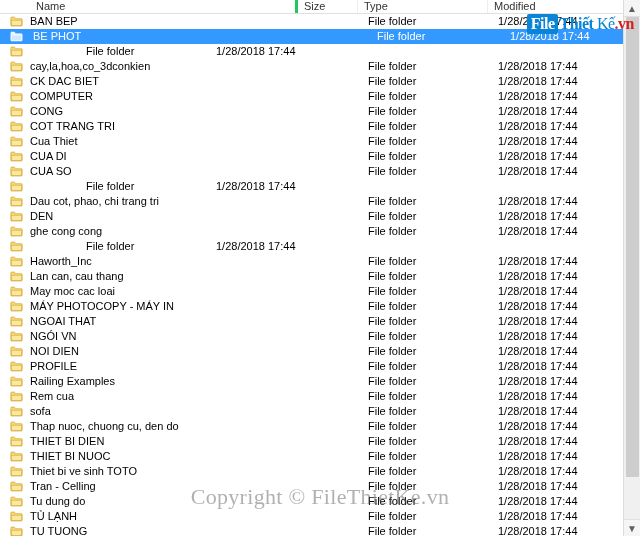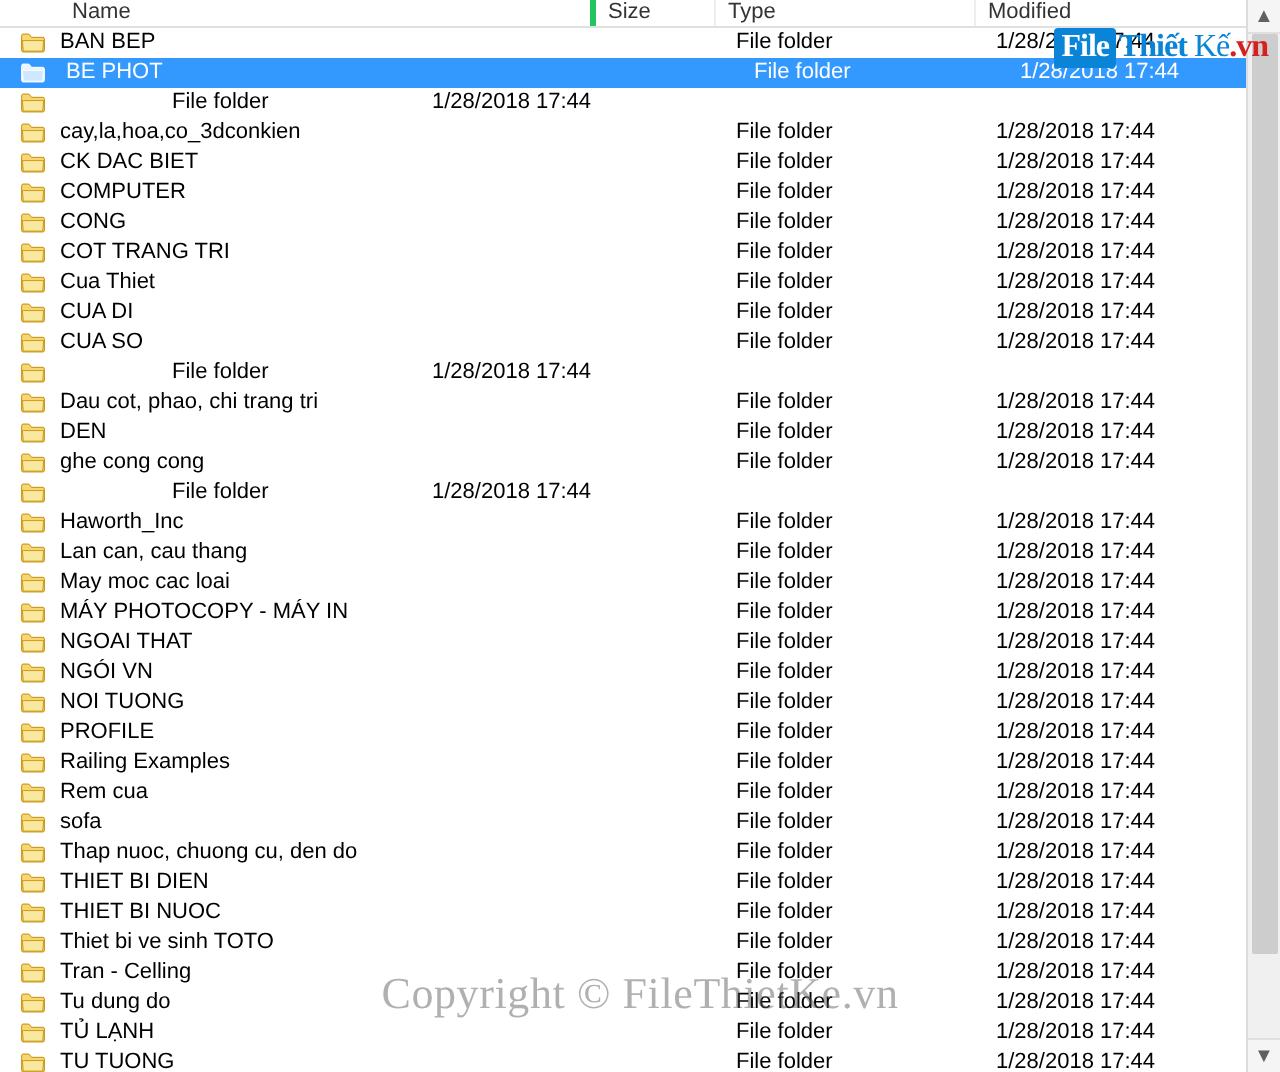--- a/index.html
+++ b/index.html
@@ -387,21 +387,21 @@
       <span class="type">File folder</span>
       <span class="mod">1/28/2018 17:44</span>
     </div>
     <div class="row">
       <span class="icon">
         <svg class="folder-svg" viewBox="0 0 16 13">
     <path d="M1 3 L1 11 Q1 12 2 12 L14 12 Q15 12 15 11 L15 4 Q15 3 14 3 L7 3 L6 1.5 Q5.7 1 5 1 L2 1 Q1 1 1 2 Z" fill="#f7d774" stroke="#c48a00" stroke-width="0.6"></path>
     <path d="M1.5 5 L14.5 5 L14 11.5 L2 11.5 Z" fill="#f9e8a0" stroke="#c48a00" stroke-width="0.5"></path>
   </svg>
       </span>
-      <span class="name">NOI TUONG</span>
+      <span class="name">NOI DIEN</span>
       <span class="size"></span>
       <span class="type">File folder</span>
       <span class="mod">1/28/2018 17:44</span>
     </div>
     <div class="row">
       <span class="icon">
         <svg class="folder-svg" viewBox="0 0 16 13">
     <path d="M1 3 L1 11 Q1 12 2 12 L14 12 Q15 12 15 11 L15 4 Q15 3 14 3 L7 3 L6 1.5 Q5.7 1 5 1 L2 1 Q1 1 1 2 Z" fill="#f7d774" stroke="#c48a00" stroke-width="0.6"></path>
     <path d="M1.5 5 L14.5 5 L14 11.5 L2 11.5 Z" fill="#f9e8a0" stroke="#c48a00" stroke-width="0.5"></path>
   </svg>

